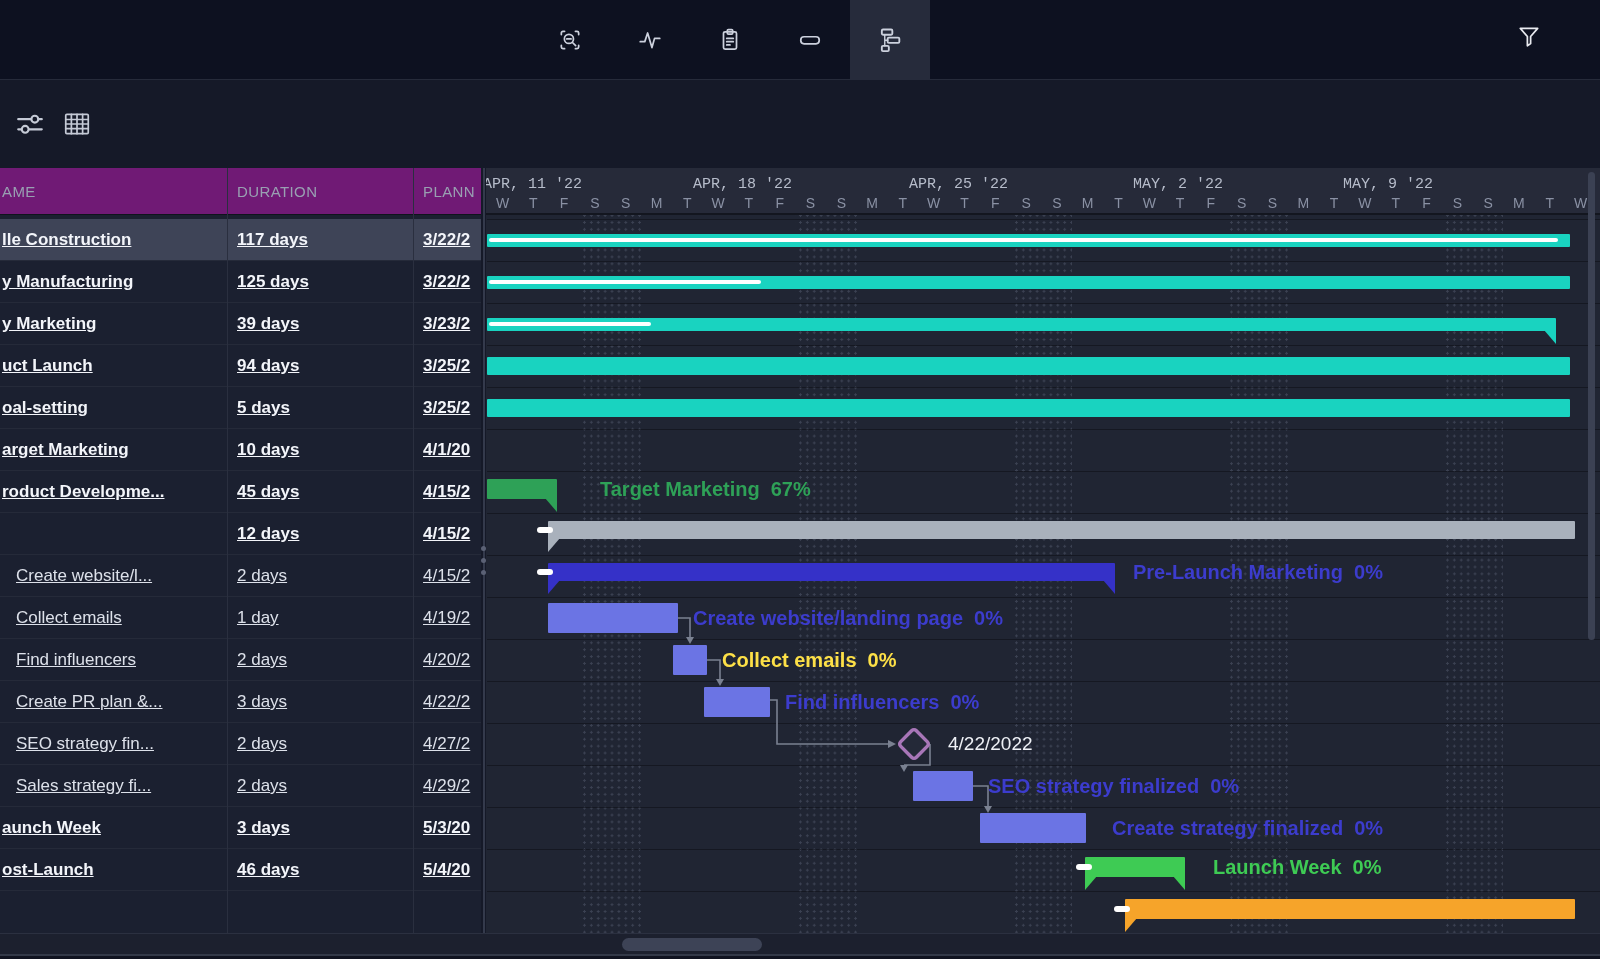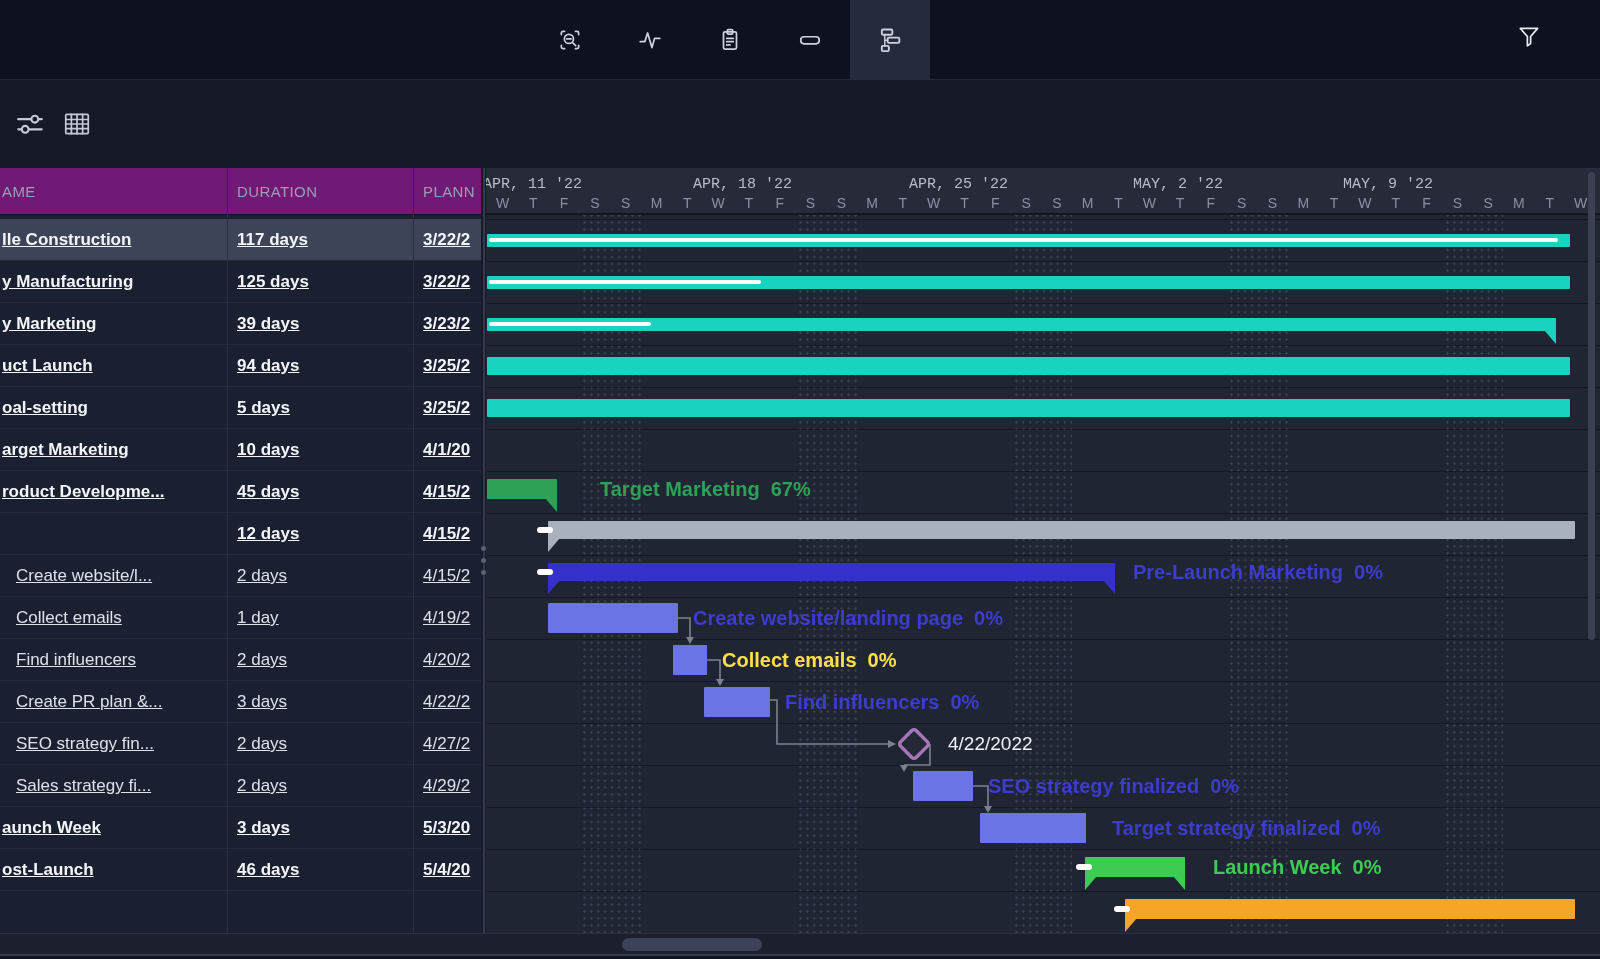--- a/index.html
+++ b/index.html
@@ -300,21 +300,21 @@
         <div class="bar-label" style="left: 1133px; top: 560px; color: rgb(60, 60, 205); text-align: center;"><span>Pre-Launch Marketing</span><span class="pct">0%</span></div>
         <div class="bar" style="left: 548px; top: 603px; width: 130px; height: 30px; background: rgb(107, 116, 228);"></div>
         <div class="bar-label" style="left: 693px; top: 606px; color: rgb(60, 60, 205);"><span>Create website/landing page</span><span class="pct">0%</span></div>
         <div class="bar" style="left: 673px; top: 645px; width: 34px; height: 30px; background: rgb(107, 116, 228);"></div>
         <div class="bar-label" style="left: 722px; top: 648px; color: #fde047;"><span>Collect emails</span><span class="pct">0%</span></div>
         <div class="bar" style="left: 704px; top: 687px; width: 66px; height: 30px; background: rgb(107, 116, 228);"></div>
         <div class="bar-label" style="left: 785px; top: 690px; color: rgb(60, 60, 205);"><span>Find influencers</span><span class="pct">0%</span></div>
         <div class="bar" style="left: 913px; top: 771px; width: 60px; height: 30px; background: rgb(107, 116, 228);"></div>
         <div class="bar-label" style="left: 988px; top: 774px; color: rgb(60, 60, 205);"><span>SEO strategy finalized</span><span class="pct">0%</span></div>
         <div class="bar" style="left: 980px; top: 813px; width: 106px; height: 30px; background: rgb(107, 116, 228);"></div>
-        <div class="bar-label" style="left: 1112px; top: 816px; color: rgb(60, 60, 205);"><span>Target strategy finalized</span><span class="pct">0%</span></div>
+        <div class="bar-label" style="left: 1112px; top: 816px; color: rgb(60, 60, 205);"><span>Create strategy finalized</span><span class="pct">0%</span></div>
         <div class="bar" style="left: 1085px; top: 857px; width: 100px; height: 20px; background: rgb(62, 203, 84);"></div>
         <div class="notch left" style="left: 1085px; top: 877px; border-top-color: rgb(62, 203, 84);"></div>
         <div class="notch right" style="left: 1173px; top: 877px; border-top-color: rgb(62, 203, 84);"></div>
         <div class="dash" style="left: 1076px; top: 864px;"></div>
         <div class="bar-label" style="left: 1213px; top: 855px; color: rgb(62, 203, 84);"><span>Launch Week</span><span class="pct">0%</span></div>
         <div class="bar" style="left: 1125px; top: 899px; width: 450px; height: 20px; background: rgb(246, 164, 42);"></div>
         <div class="notch left" style="left: 1125px; top: 919px; border-top-color: rgb(246, 164, 42);"></div>
         <div class="dash" style="left: 1114px; top: 906px;"></div>
         <div class="ms-label" style="left: 948px; top: 731px;">4/22/2022</div>
         <div class="g-header"></div>

